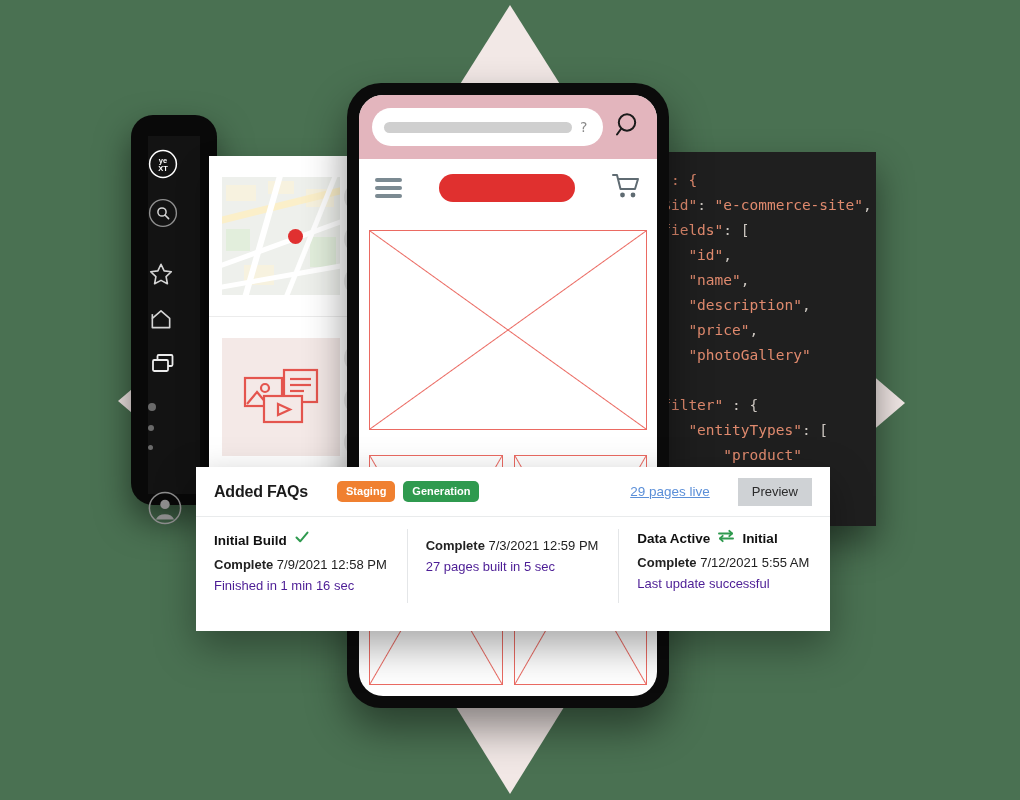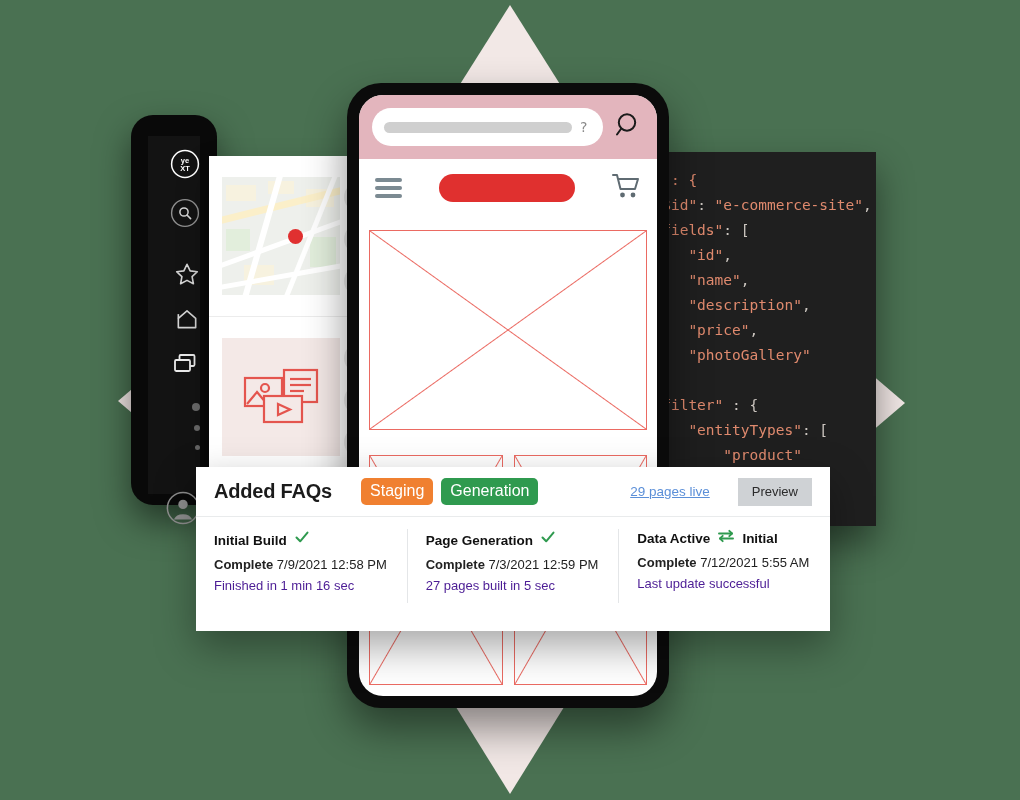--- a/index.html
+++ b/index.html
@@ -64,21 +64,21 @@
     border-radius: 22px;
     box-shadow: 0 16px 34px rgba(0,0,0,.5);
   }
   #nav-rail {
     position: absolute; left: 148px; top: 136px;
     width: 52px; height: 358px;
     background: #131313;
     display: flex; flex-direction: column; align-items: center;
   }
   .rail-sec { width: 100%; display: flex; flex-direction: column;
-    align-items: flex-end; }
+    align-items: flex-start; }
   .rail-div { width: 100%; height: 1px; background: #2e2e2e; }
   .rail-logo { margin-top: 13px; }
   .rail-ico { margin-top: 15px; opacity: .92; }
   .rail-dot { background: #6a6a6a; border-radius: 50%; }
   .d1 { width: 8px; height: 8px; margin-top: 22px; }
   .d2 { width: 6px; height: 6px; margin-top: 14px; }
   .d3 { width: 5px; height: 5px; margin-top: 14px; }
   .rail-avatar { margin-top: 17px; }
 
   
@@ -175,24 +175,24 @@
     display: flex; align-items: center; justify-content: center;
   }
   #deploys-header span {
     font-size: 10px; font-weight: bold; letter-spacing: 1.8px;
     color: #6b757d;
   }
   #deploys-title-row {
     height: 50px; display: flex; align-items: center;
     padding: 0 18px; border-bottom: 1px solid #e9ebec; gap: 10px;
   }
-  #deploy-name { font-size: 20px; font-weight: bold; color: #1b1b1b;
+  #deploy-name { font-size: 16px; font-weight: bold; color: #1b1b1b;
     letter-spacing: -.2px; }
   .badges { display: flex; gap: 8px; margin-left: 19px; }
-  .badge { color: #fff; font-size: 16px; font-weight: normal;
+  .badge { color: #fff; font-size: 11px; font-weight: bold;
     padding: 4px 9px 5px; border-radius: 5px; }
   .b-staging { background: #f08030; }
   .b-production { background: #2f9a4f; }
   .spacer { flex: 1; }
   #pages-live { color: #5b8fd8; font-size: 13.5px; }
   #preview-btn {
     background: #cfd2d5; color: #2b2b2b; font-size: 13px;
     padding: 6px 14px 7px; margin-left: 18px; border: none;
     font-family: "Liberation Sans", sans-serif; cursor: pointer;
   }
@@ -406,28 +406,20 @@
           </span>
         </div>
         <div class="step-line2">
           <b>Complete</b>
           <span>7/9/2021 12:58 PM</span>
         </div>
         <div class="step-line3">Finished in 1 min 16 sec</div>
       </div>
 
       <div class="step">
-        <div class="step-head">
-          <span>Page Generation</span>
-          <span class="check">
-            <svg width="16" height="16" viewBox="0 0 16 16" fill="none" stroke="#2f9a4f" stroke-width="2" stroke-linecap="round" stroke-linejoin="round">
-                <polyline points="2.5,8.5 6.2,12.3 13.5,3.6"></polyline>
-              </svg>
-          </span>
-        </div>
         <div class="step-line2">
           <b>Complete</b>
           <span>7/3/2021 12:59 PM</span>
         </div>
         <div class="step-line3">27 pages built in 5 sec</div>
       </div>
 
       <div class="step">
         <div class="step-head">
           <span>Data Active</span>

